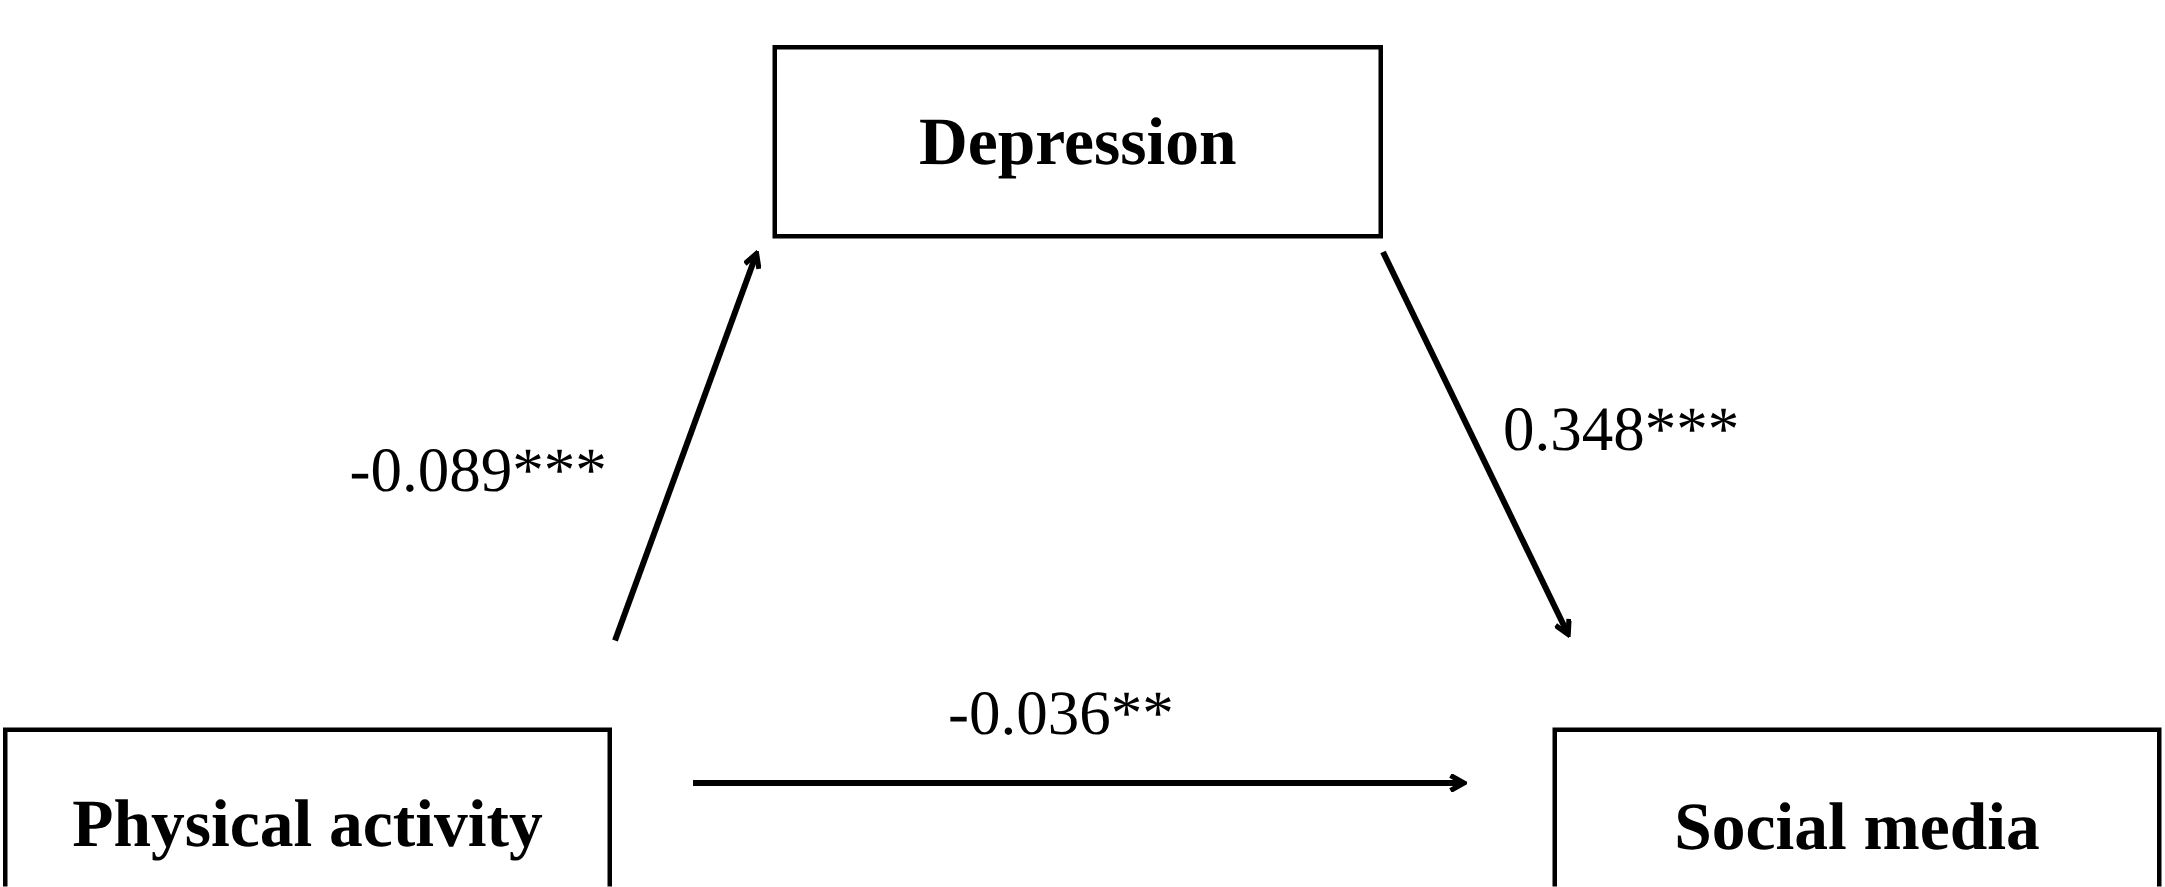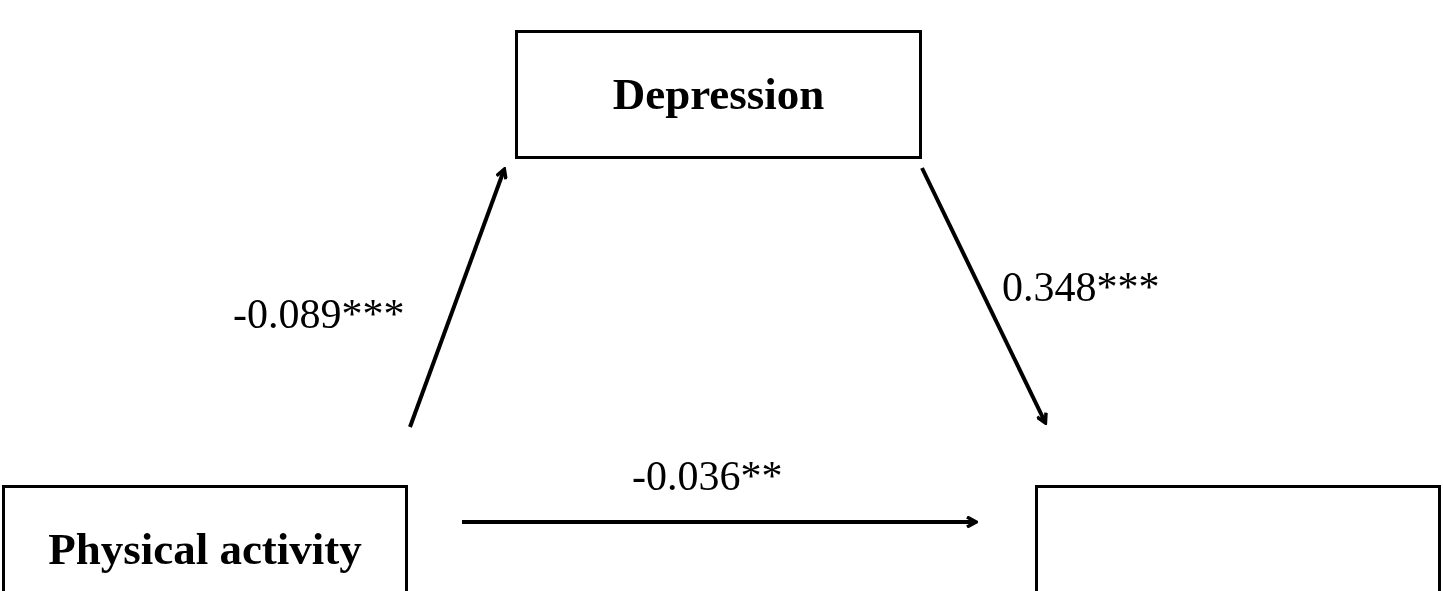--- a/index.html
+++ b/index.html
@@ -43,19 +43,20 @@
 
 <div class="box" style="left:515px; top:2px; width:407px; height:129px;">
   <span>Depression</span>
 </div>
 
 <div class="box" style="left:2px; top:457px; width:406px; height:128px;">
   <span>Physical activity</span>
 </div>
 
 <div class="box" style="left:1035px; top:457px; width:406px; height:132px; flex-direction:column;">
+  <span>Social media</span>
 </div>
 
 <div class="label" style="left:233px; top:290px;">-0.089***</div>
 
 <div class="label" style="left:1002px; top:263px;">0.348***</div>
 
 <div class="label" style="left:632px; top:452px;">-0.036**</div>
 
 </body></html>

